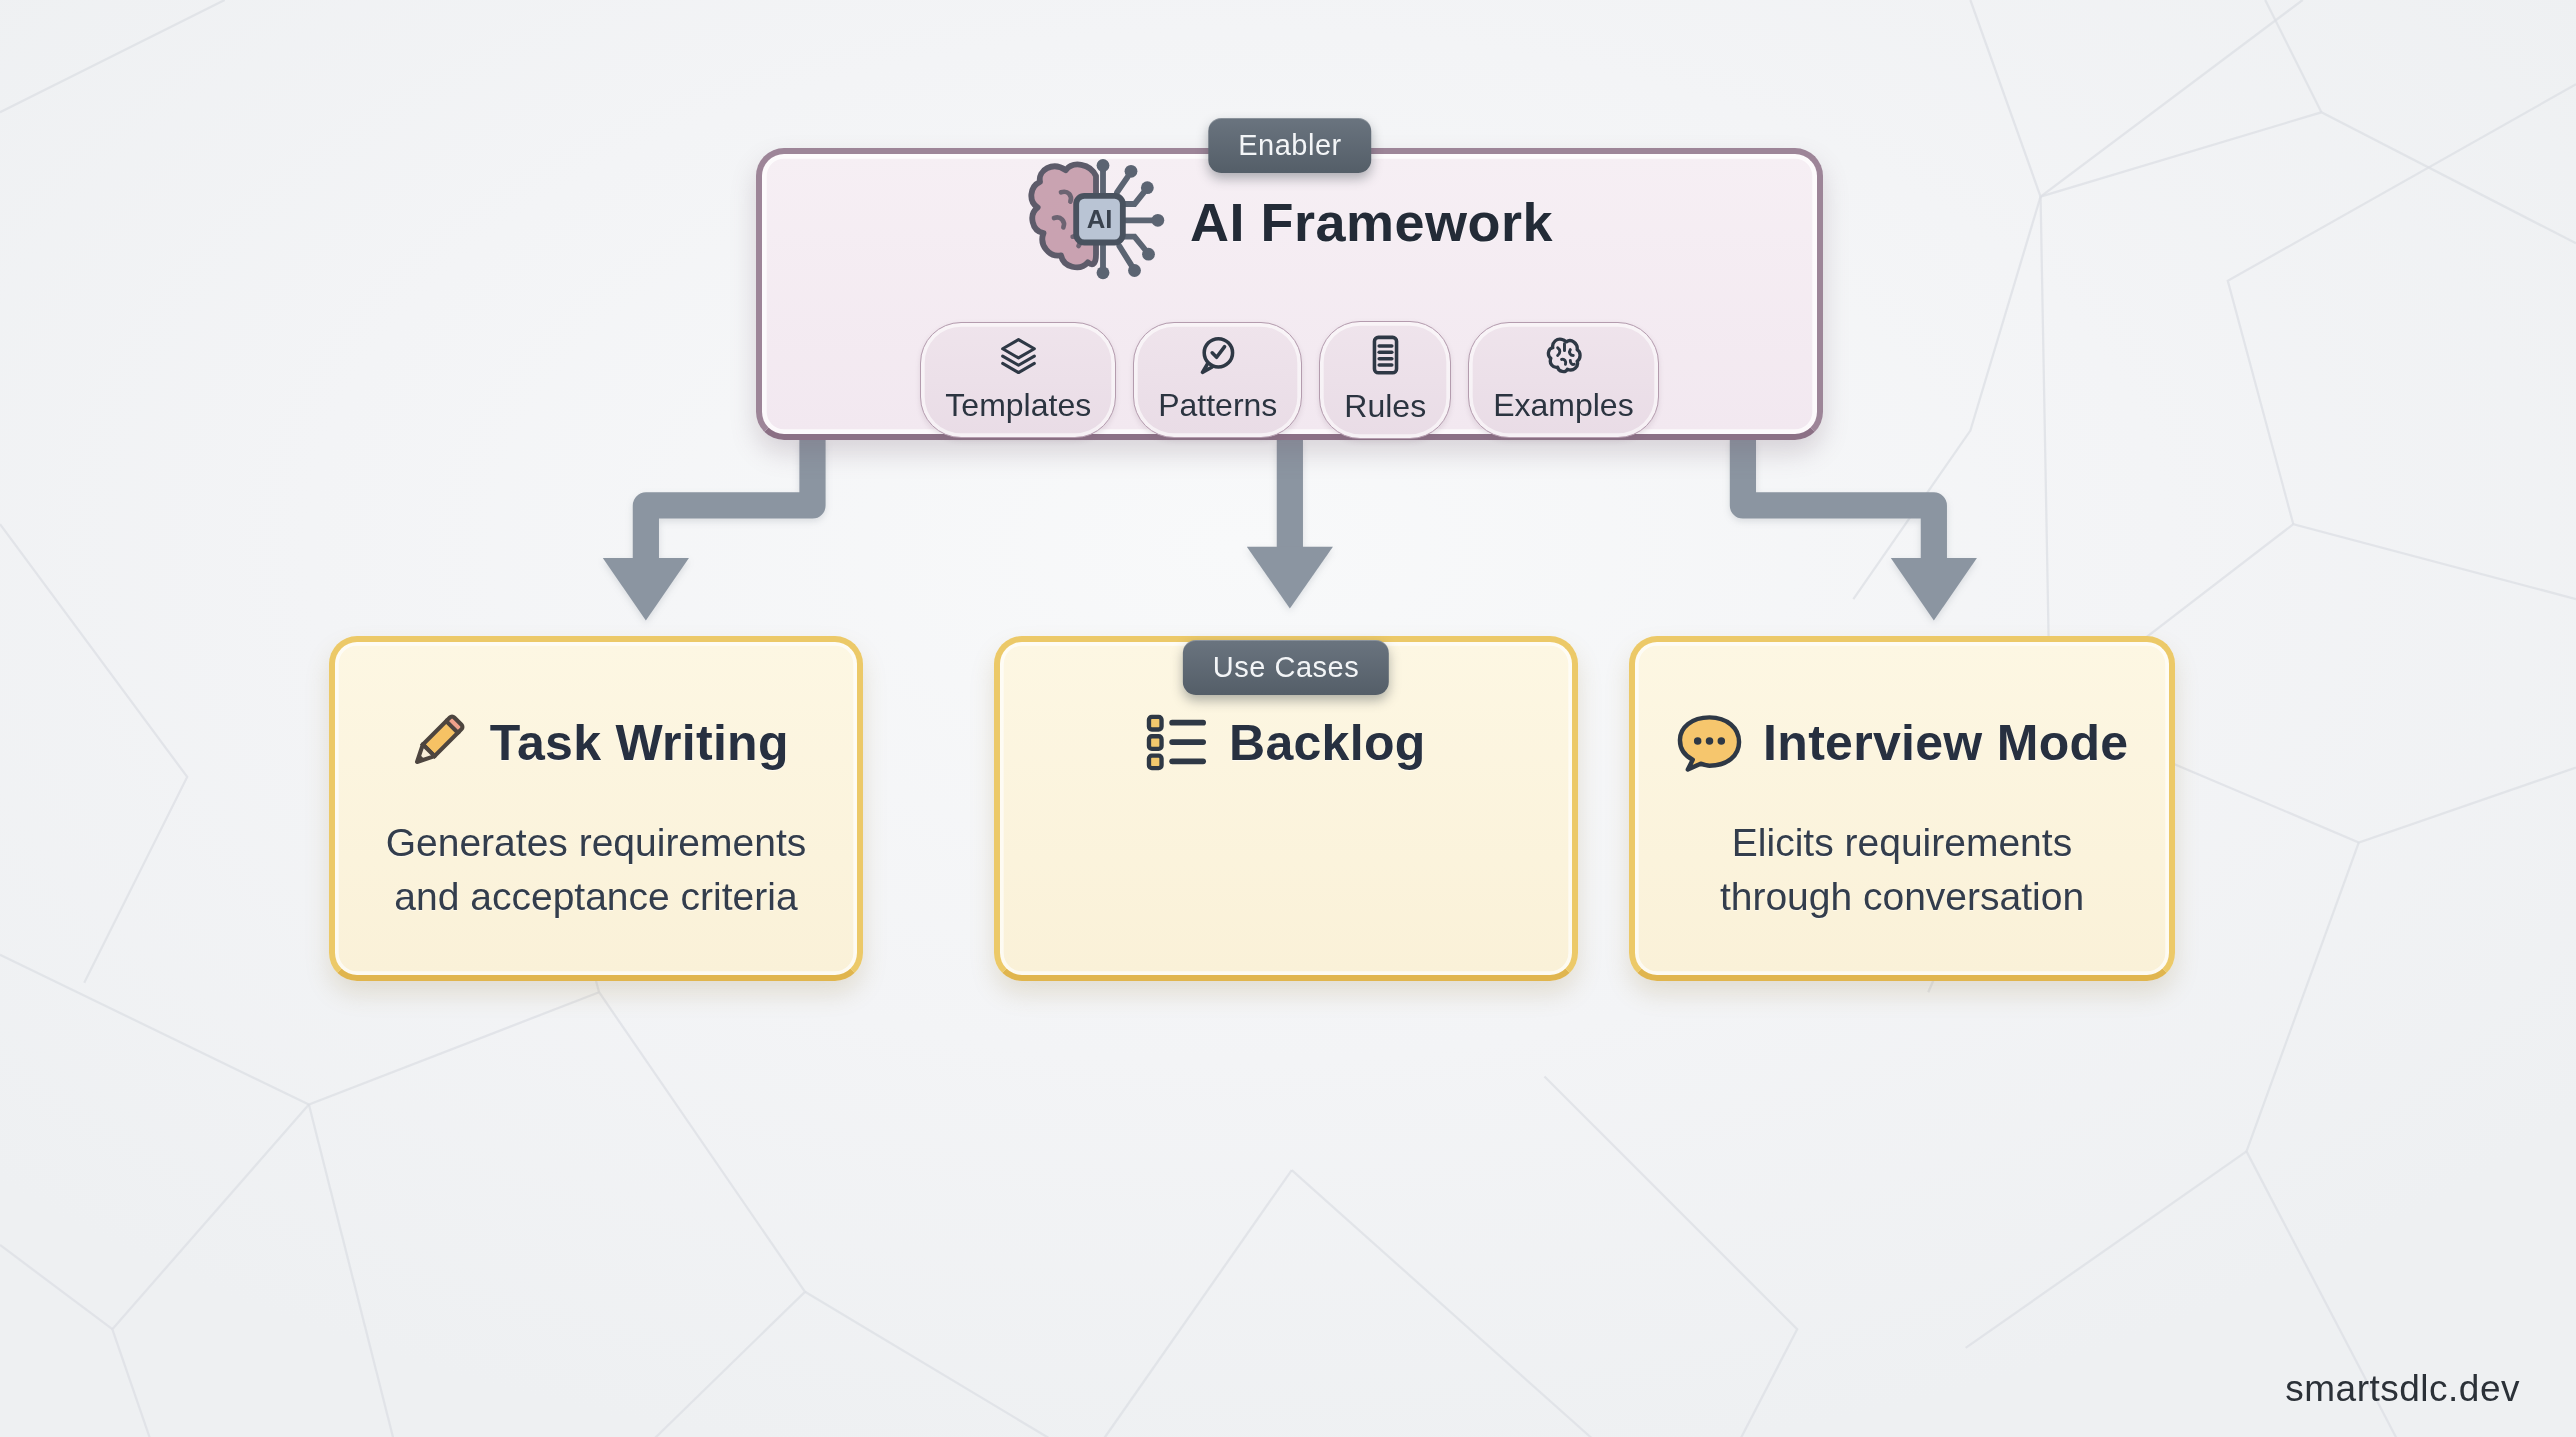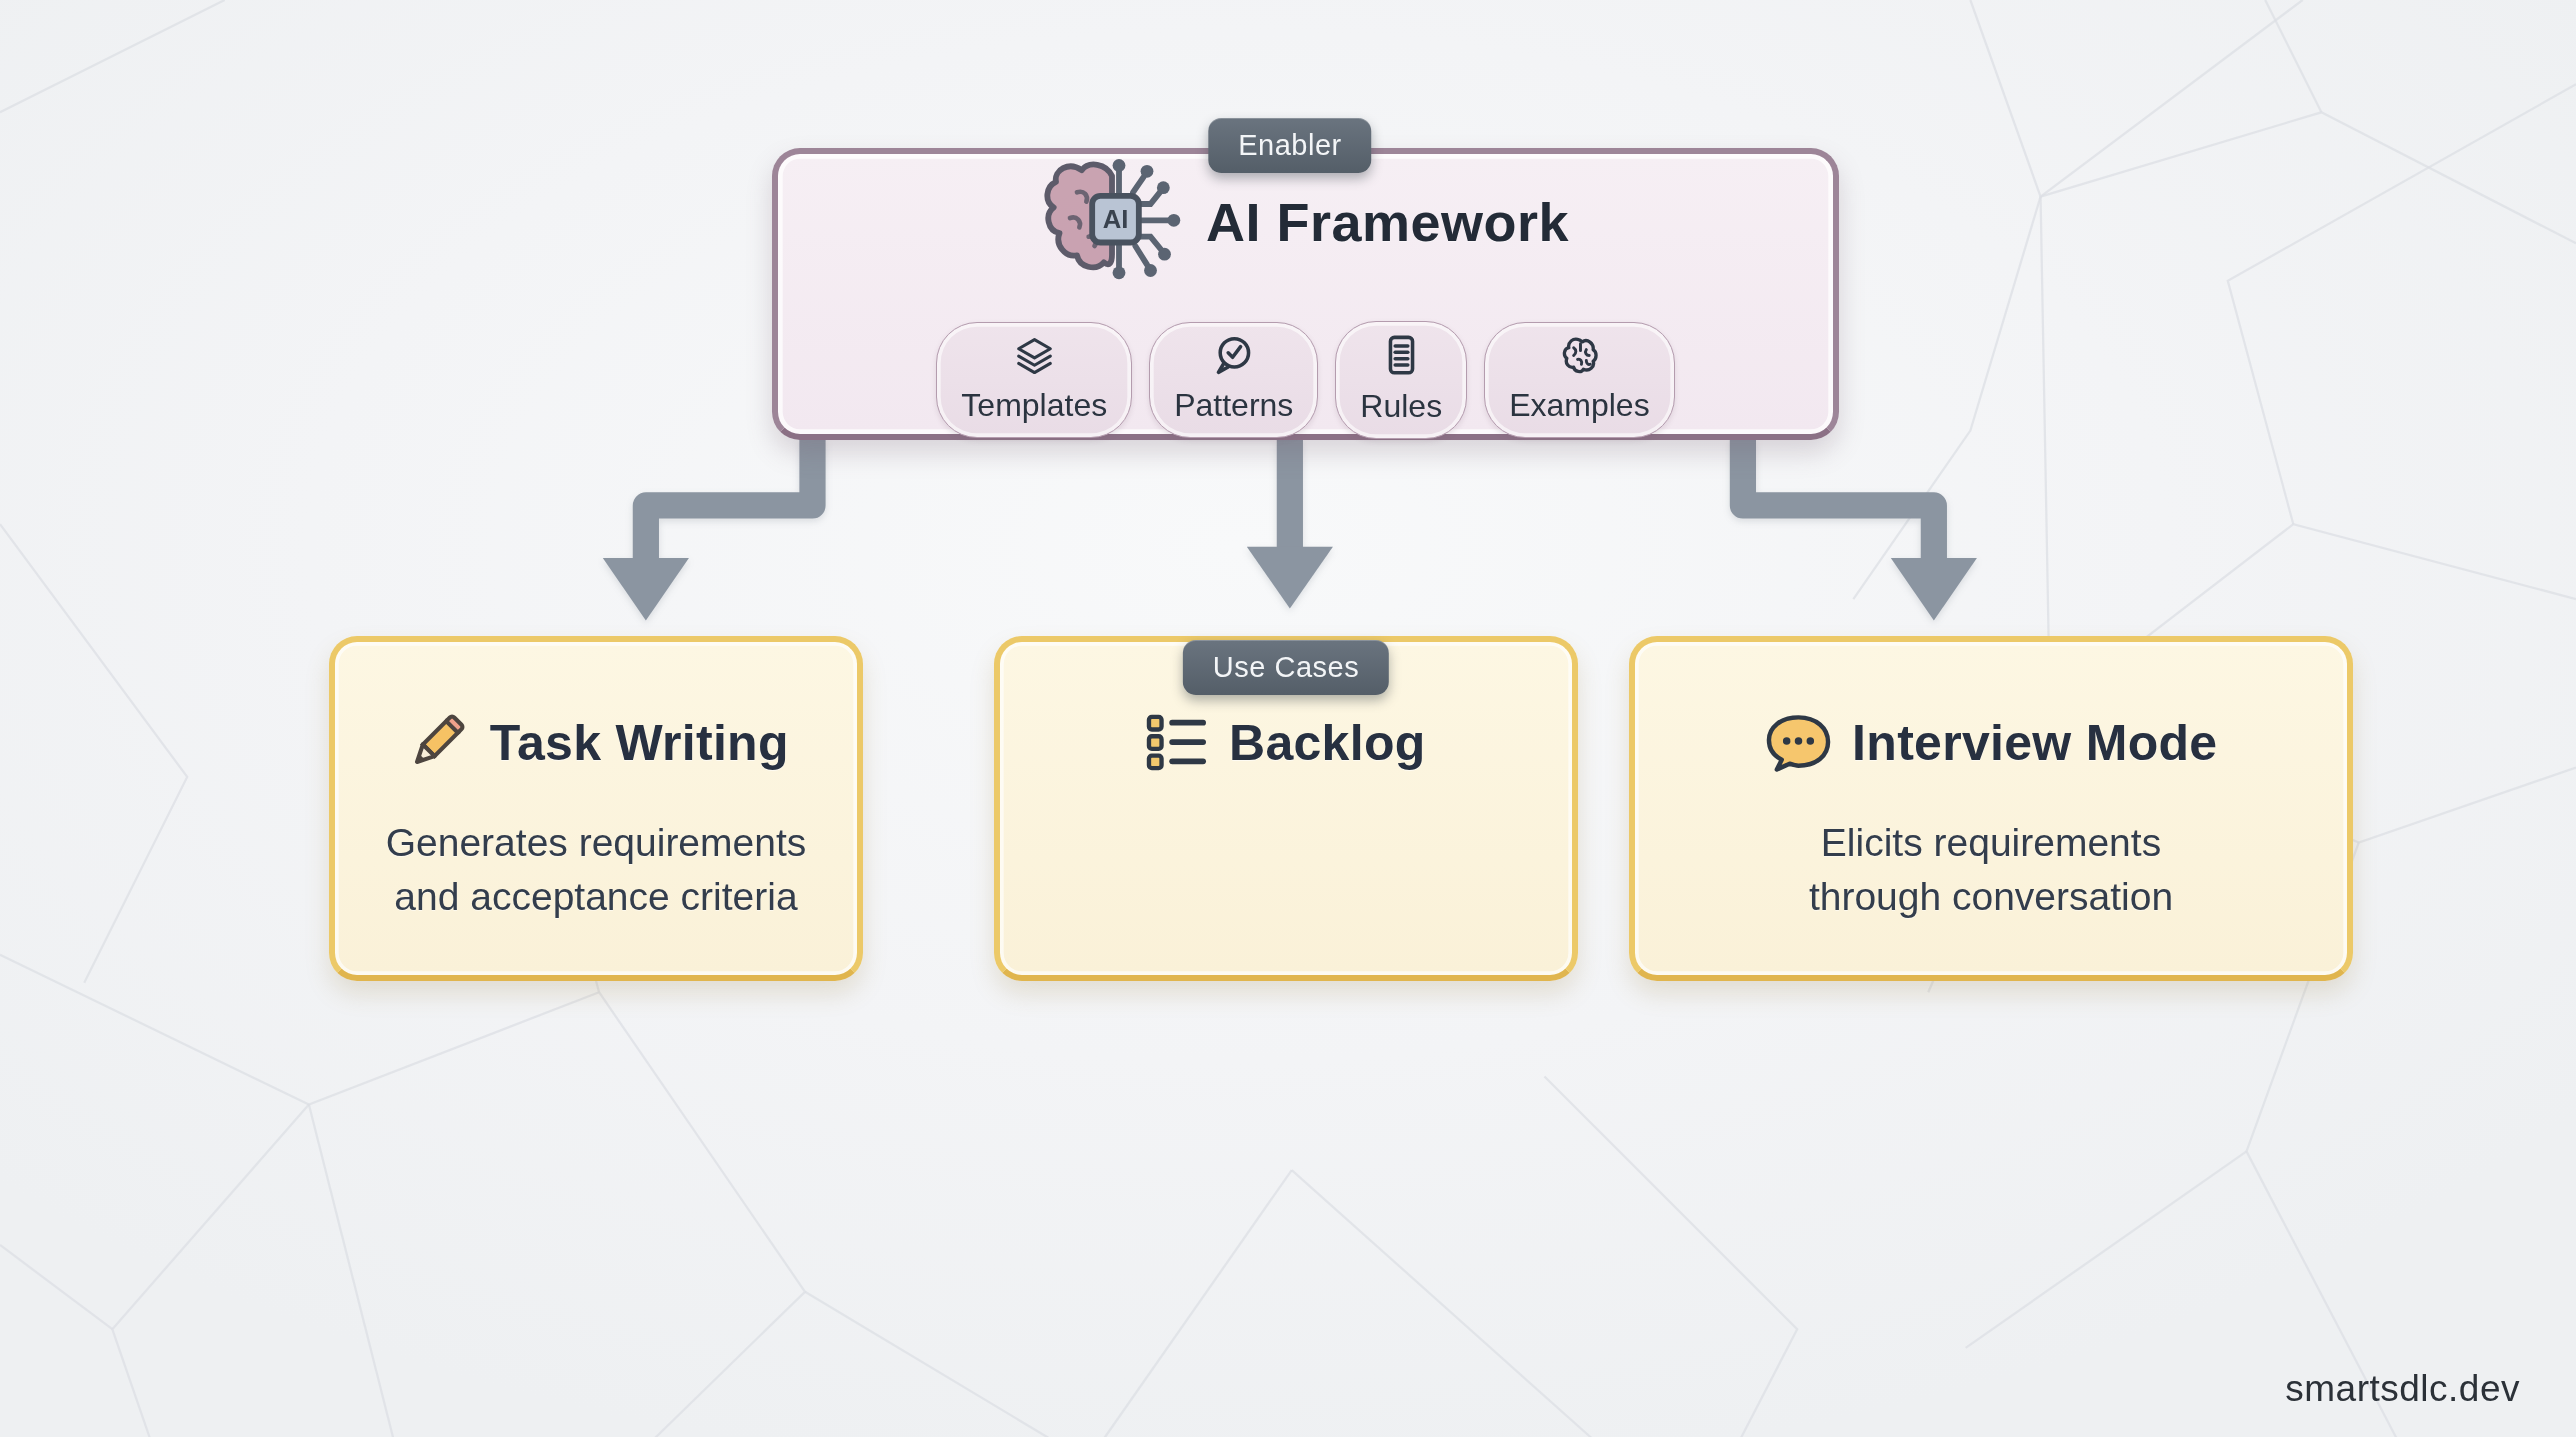--- a/index.html
+++ b/index.html
@@ -17,21 +17,21 @@
   #bg-pattern{position:absolute;inset:0;z-index:0;}
   #bg-pattern path{stroke:#dcdfe4;stroke-width:2.4;fill:none;opacity:.75;}
 
   
   #arrows{position:absolute;inset:0;z-index:1;filter:drop-shadow(0 3.7px 3.7px rgba(60,70,85,.14));}
   #arrows .shaft{fill:none;stroke:#8b95a1;stroke-width:28;stroke-linejoin:round;stroke-linecap:butt;}
   #arrows .head{fill:#8b95a1;}
 
   
   .enabler-box{
-    position:absolute;left:772px;top:148px;width:1067px;height:292px;
+    position:absolute;left:756px;top:148px;width:1067px;height:292px;
     box-sizing:border-box;z-index:2;
     background:linear-gradient(180deg,#f6eff4 0%,#f2e8f0 100%);
     border:6.6px solid #9d8598;border-bottom-color:#8b7085;
     border-radius:28px;
     box-shadow:0 13px 26px rgba(110,85,105,.22), inset 0 0 0 4.7px rgba(255,255,255,.75);
     display:flex;flex-direction:column;align-items:center;justify-content:center;gap:32px;
     padding-top:5.6px;
   }
   .tag{
     position:absolute;transform:translateX(-50%);z-index:4;
@@ -66,21 +66,21 @@
     position:absolute;top:636px;height:345px;box-sizing:border-box;z-index:2;
     background:linear-gradient(180deg,#fdf7e3 0%,#faf1d8 100%);
     border:6.6px solid #ecc968;border-bottom-color:#e0b54e;
     border-radius:28px;
     box-shadow:0 13px 24px rgba(150,120,55,.18), inset 0 0 0 3.7px rgba(255,255,255,.65);
     display:flex;flex-direction:column;align-items:center;
     padding-top:58px;
   }
   #card-task{left:329px;width:534px;}
   #card-backlog{left:994px;width:584px;}
-  #card-interview{left:1629px;width:724px;}
+  #card-interview{left:1629px;width:546px;}
   .card-title-row{display:flex;align-items:center;gap:20.6px;height:86px;}
   .card-title{
     font-size:50px;font-weight:600;color:#273040;letter-spacing:0.3px;
     text-shadow:0 0.9px 0 rgba(255,255,255,.6);white-space:nowrap;
   }
   .card-desc{margin-top:30px;text-align:center;}
   .card-desc div{
     font-size:39px;color:#333d4c;line-height:1.38;
     text-shadow:0 0.9px 0 rgba(255,255,255,.5);white-space:nowrap;
   }

